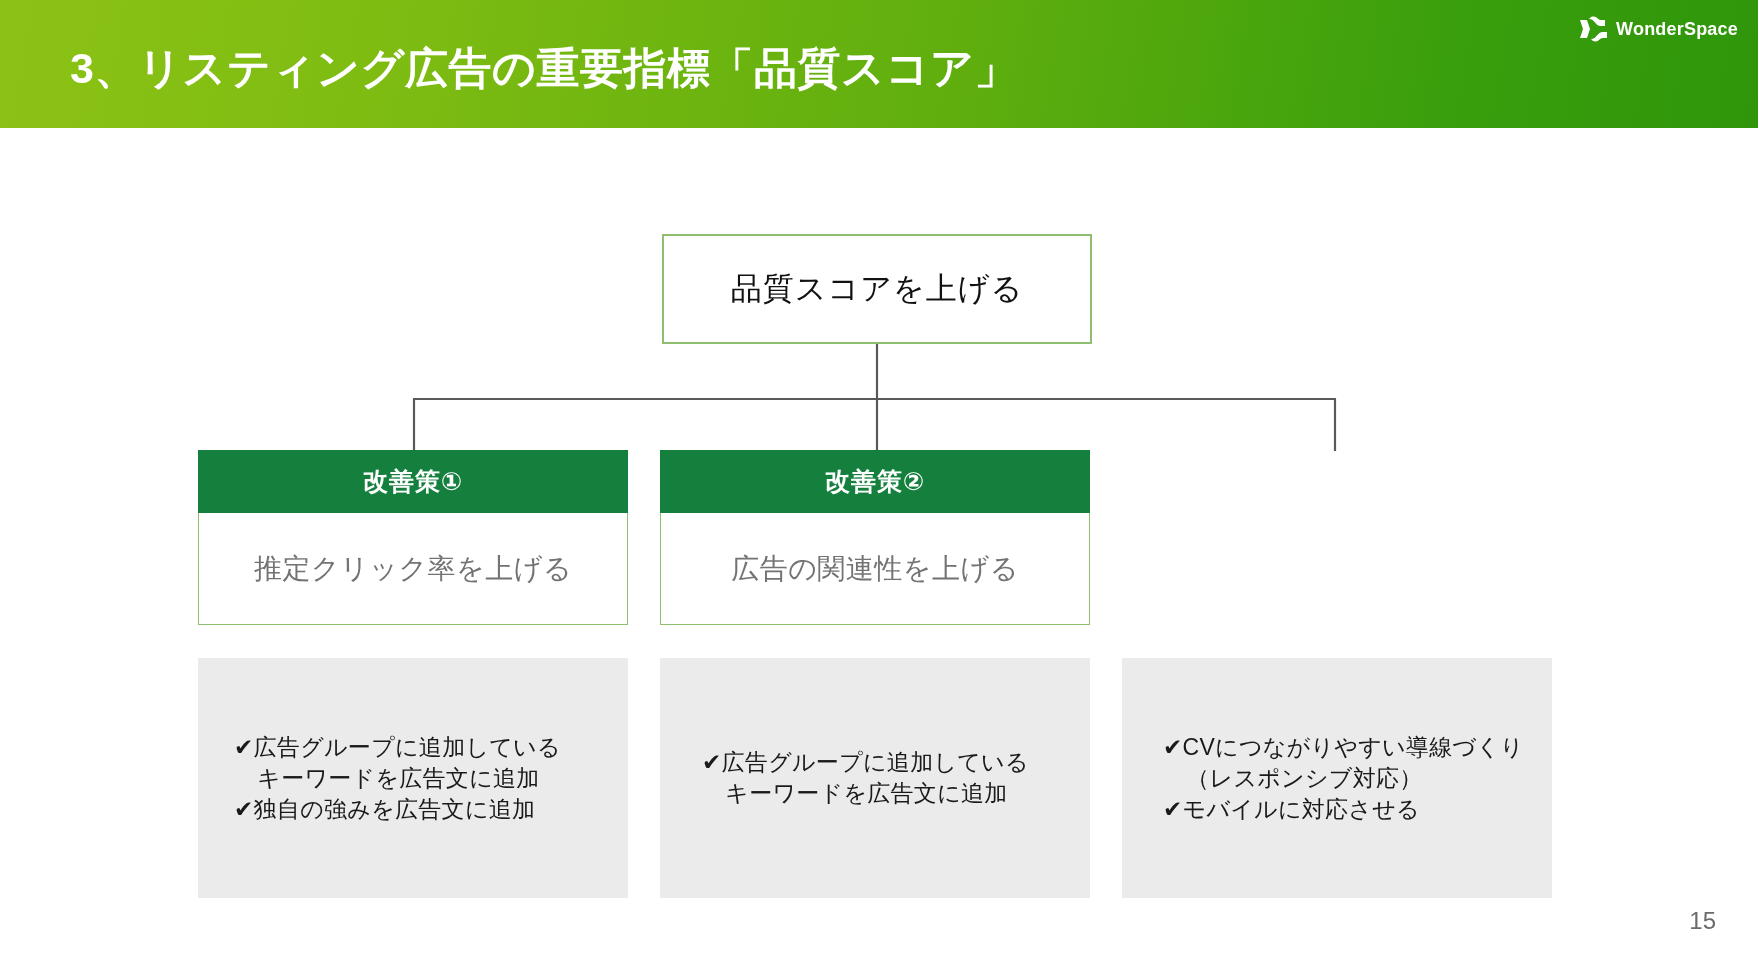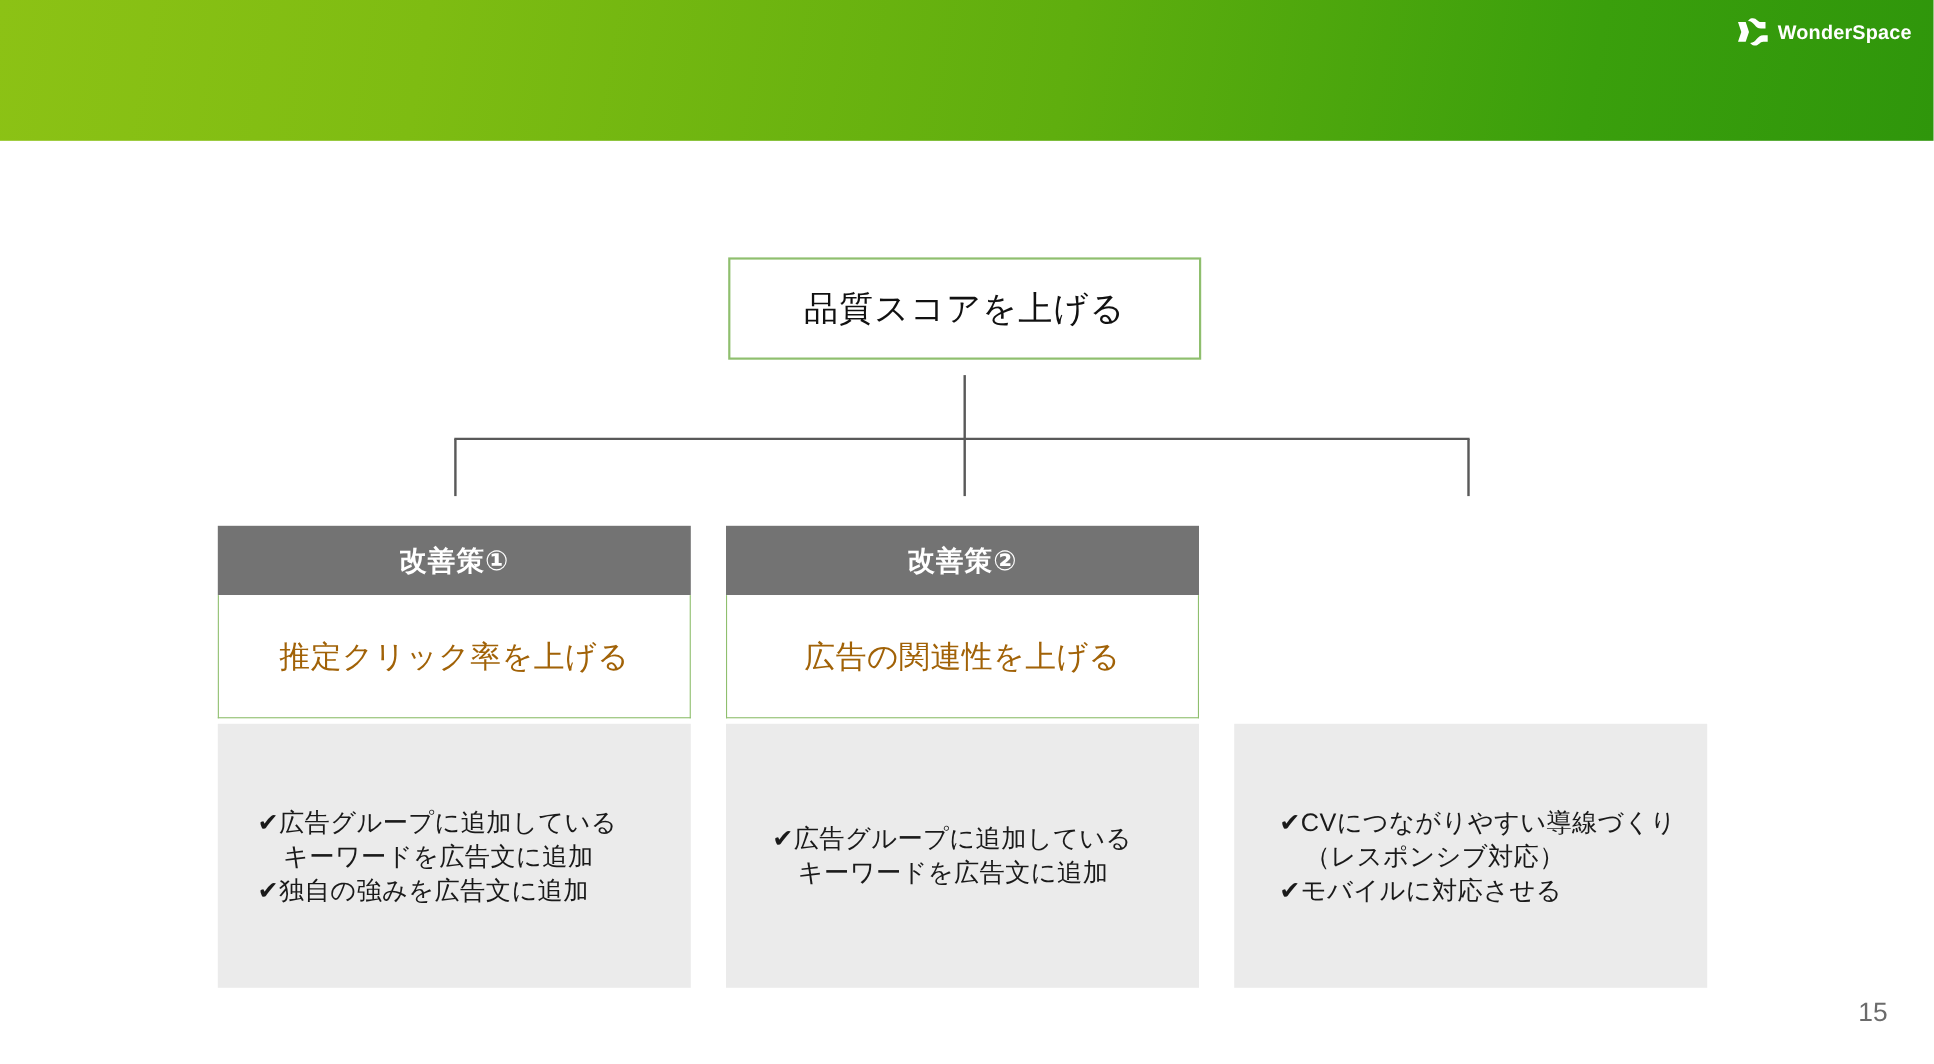--- a/index.html
+++ b/index.html
@@ -71,21 +71,21 @@
     height: 967px;
     pointer-events: none;
   }
 
   
   #root-node {
     position: absolute;
     left: 662px;
     top: 234px;
     width: 430px;
-    height: 93px;
+    height: 110px;
     border: 2px solid #8FBF6E;
     background: #ffffff;
     box-sizing: border-box;
     display: flex;
     align-items: center;
     justify-content: center;
   }
   #root-node .node-label {
     font-size: 31px;
     color: #111111;
@@ -96,45 +96,44 @@
   .column {
     position: absolute;
     width: 430px;
   }
   #column-0 { left: 198px; top: 450px; }
   #column-1 { left: 660px; top: 450px; }
   #column-2 { left: 1122px; top: 450px; }
 
   .col-header {
     height: 63px;
-    background: #737373;
-    display: flex;
-    align-items: center;
-    justify-content: center;
-    margin-top: 28px;
+    background: #15803d;
+    display: flex;
+    align-items: center;
+    justify-content: center;
   }
   .col-header-label {
     color: #ffffff;
     font-size: 25px;
     font-weight: bold;
     letter-spacing: 1px;
   }
   .col-body {
     height: 112px;
     background: #ffffff;
     border: 1px solid #8FBF6E;
     border-top: none;
     box-sizing: border-box;
     display: flex;
     align-items: center;
     justify-content: center;
   }
   .col-body-label {
     font-size: 28px;
-    color: #a16207;
+    color: #737373;
     letter-spacing: 0.5px;
   }
 
   
   #column-2 .col-body {
     margin-left: 4px;
     margin-top: 4px;
     width: 426px;
     height: 108px;
   }
@@ -179,20 +178,21 @@
     font-size: 24px;
     color: #6b6b6b;
   }
 </style>
 </head>
 <body>
 
 <div id="slide">
 
   <div id="header-band">
+    <div id="slide-title">3、リスティング広告の重要指標「品質スコア」</div>
 
     <div id="logo">
       <svg id="logo-mark" viewBox="0 0 30 26">
         <path d="M1 4 L8 4 L11 13 L8 22 L1 22 L4 13 Z" fill="#ffffff"></path>
         <path d="M10 3 C16 3, 16 10, 22 10 L26 10 L26 4 L22 4 C18 4, 18 -1, 12 1 Z" fill="#ffffff"></path>
         <path d="M12 23 C18 23, 18 16, 24 16 L28 16 L28 22 L24 22 C20 22, 20 27, 14 25 Z" fill="#ffffff"></path>
       </svg>
       <span id="logo-text">WonderSpace</span>
     </div>
   </div>

